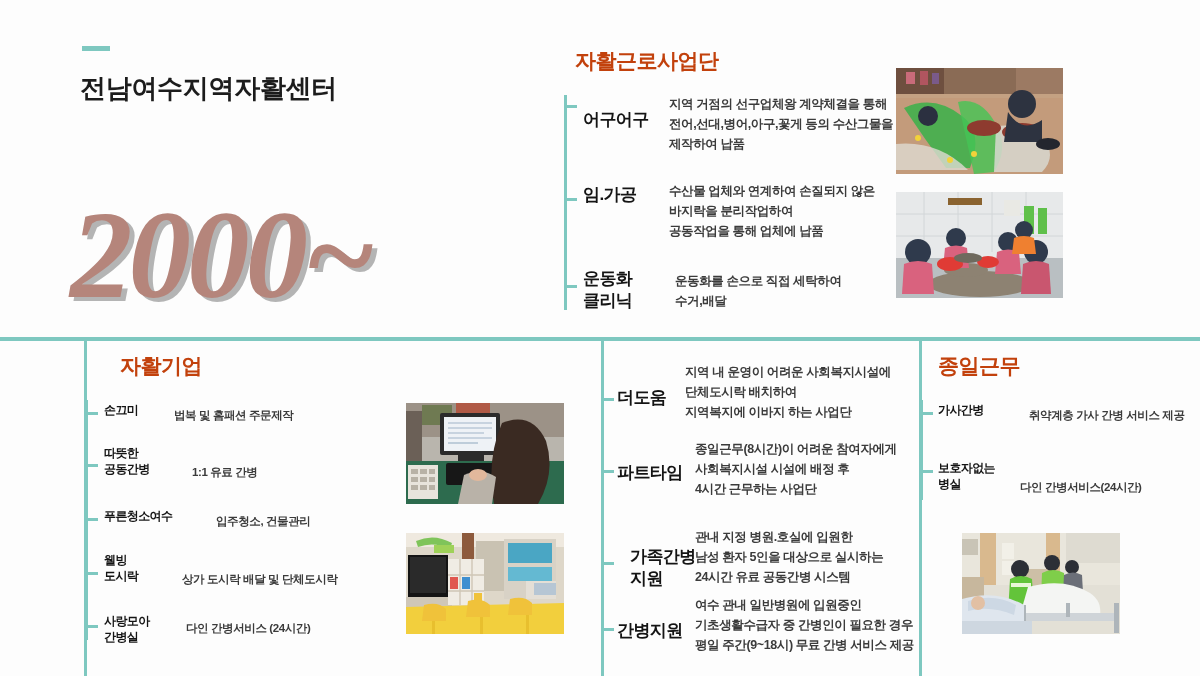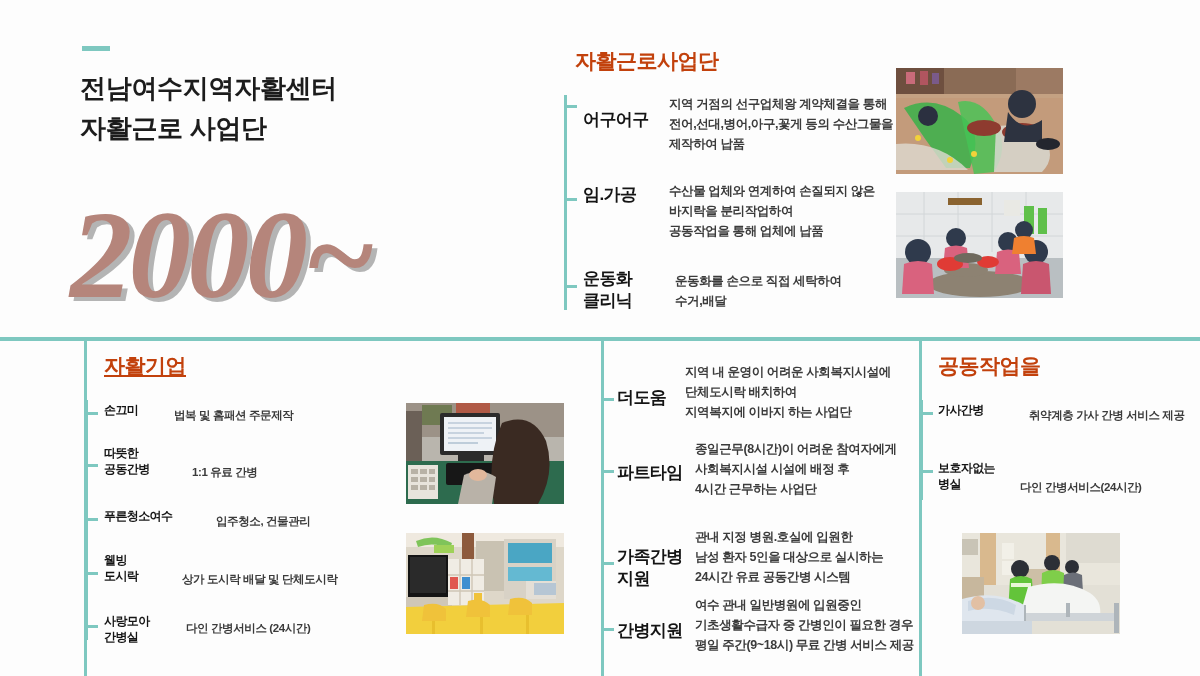--- a/index.html
+++ b/index.html
@@ -133,21 +133,20 @@
 
   <div class="hline"></div>
   <div class="vline vline-left"></div>
   <div class="vline vline-mid"></div>
   <div class="vline vline-right"></div>
 
   <div class="accent-dash"></div>
 
   <div class="main-title">
     <span>전남여수지역자활센터</span>
-    <span class="line2">자활근로  사업단</span>
   </div>
 
   <div class="bignum">2000~</div>
 
   <div class="panel-title" style="left:575px; top:47px;">자활근로사업단</div>
 
   <div class="spine" style="left:564px; top:95px; height:215px;"></div>
   <div class="tick" style="left:564px; top:105px;"></div>
   <div class="tick" style="left:564px; top:198px;"></div>
   <div class="tick" style="left:564px; top:285px;"></div>
@@ -226,21 +225,21 @@
       <circle cx="140" cy="60" r="12" fill="#2f3a4c"></circle>
       <path d="M127 72 q13 -6 26 0 l2 30 l-30 0 Z" fill="#c9566f"></path>
       <circle cx="128" cy="38" r="9" fill="#2f3a4c"></circle>
       <path d="M118 46 q10 -4 20 0 l2 16 l-24 0 Z" fill="#ef8030"></path>
       <ellipse cx="54" cy="72" rx="13" ry="7" fill="#e03b35"></ellipse>
       <ellipse cx="92" cy="70" rx="11" ry="6" fill="#e03b35"></ellipse>
       <ellipse cx="72" cy="66" rx="14" ry="5" fill="#6f6a5e"></ellipse>
     </svg>
   </div>
 
-  <div class="panel-title" style="left:104px; top:352px;text-decoration:underline;">자활기업</div>
+  <div class="panel-title" style="left:120px; top:352px;">자활기업</div>
 
   <div class="spine" style="left:85px; top:400px; height:240px;"></div>
   <div class="tick" style="left:85px; top:412px;"></div>
   <div class="tick" style="left:85px; top:464px;"></div>
   <div class="tick" style="left:85px; top:518px;"></div>
   <div class="tick" style="left:85px; top:572px;"></div>
   <div class="tick" style="left:85px; top:625px;"></div>
 
   <div class="entry small" style="left:104px; top:403px; width:300px;">
     <div class="ename">손끄미</div>
@@ -359,35 +358,35 @@
   </div>
 
   <div class="entry" style="left:617px; top:440px; width:315px;">
     <div class="ename" style="top:22px;">파트타임</div>
     <div class="edesc" style="left:78px; top:0px; width:245px;">종일근무(8시간)이 어려운 참여자에게
 사회복지시설 시설에 배정 후
 4시간 근무하는 사업단</div>
   </div>
 
   <div class="entry" style="left:617px; top:528px; width:320px;">
-    <div class="ename" style="top:18px;">가족간병
+    <div class="ename" style="top:18px;margin-left:13px;">가족간병
 지원</div>
     <div class="edesc" style="left:78px; top:0px; width:245px;">관내 지정 병원.호실에 입원한
 남성 환자 5인을 대상으로 실시하는
 24시간 유료 공동간병 시스템</div>
   </div>
 
   <div class="entry" style="left:617px; top:596px; width:330px;">
     <div class="ename" style="top:24px;">간병지원</div>
     <div class="edesc" style="left:78px; top:0px; width:255px;">여수 관내 일반병원에 입원중인
 기초생활수급자 중 간병인이 필요한 경우
 평일 주간(9~18시) 무료 간병 서비스 제공</div>
   </div>
 
-  <div class="panel-title" style="left:938px; top:352px;">공동작업을</div>
+  <div class="panel-title" style="left:938px; top:352px;">종일근무</div>
 
   <div class="spine" style="left:920px; top:400px; height:100px;"></div>
   <div class="tick" style="left:920px; top:412px;"></div>
   <div class="tick" style="left:920px; top:470px;"></div>
 
   <div class="entry small" style="left:938px; top:403px; width:250px;">
     <div class="ename">가사간병</div>
     <div class="edesc" style="left:91px; top:3px; width:170px;">취약계층 가사 간병 서비스 제공</div>
   </div>
 

